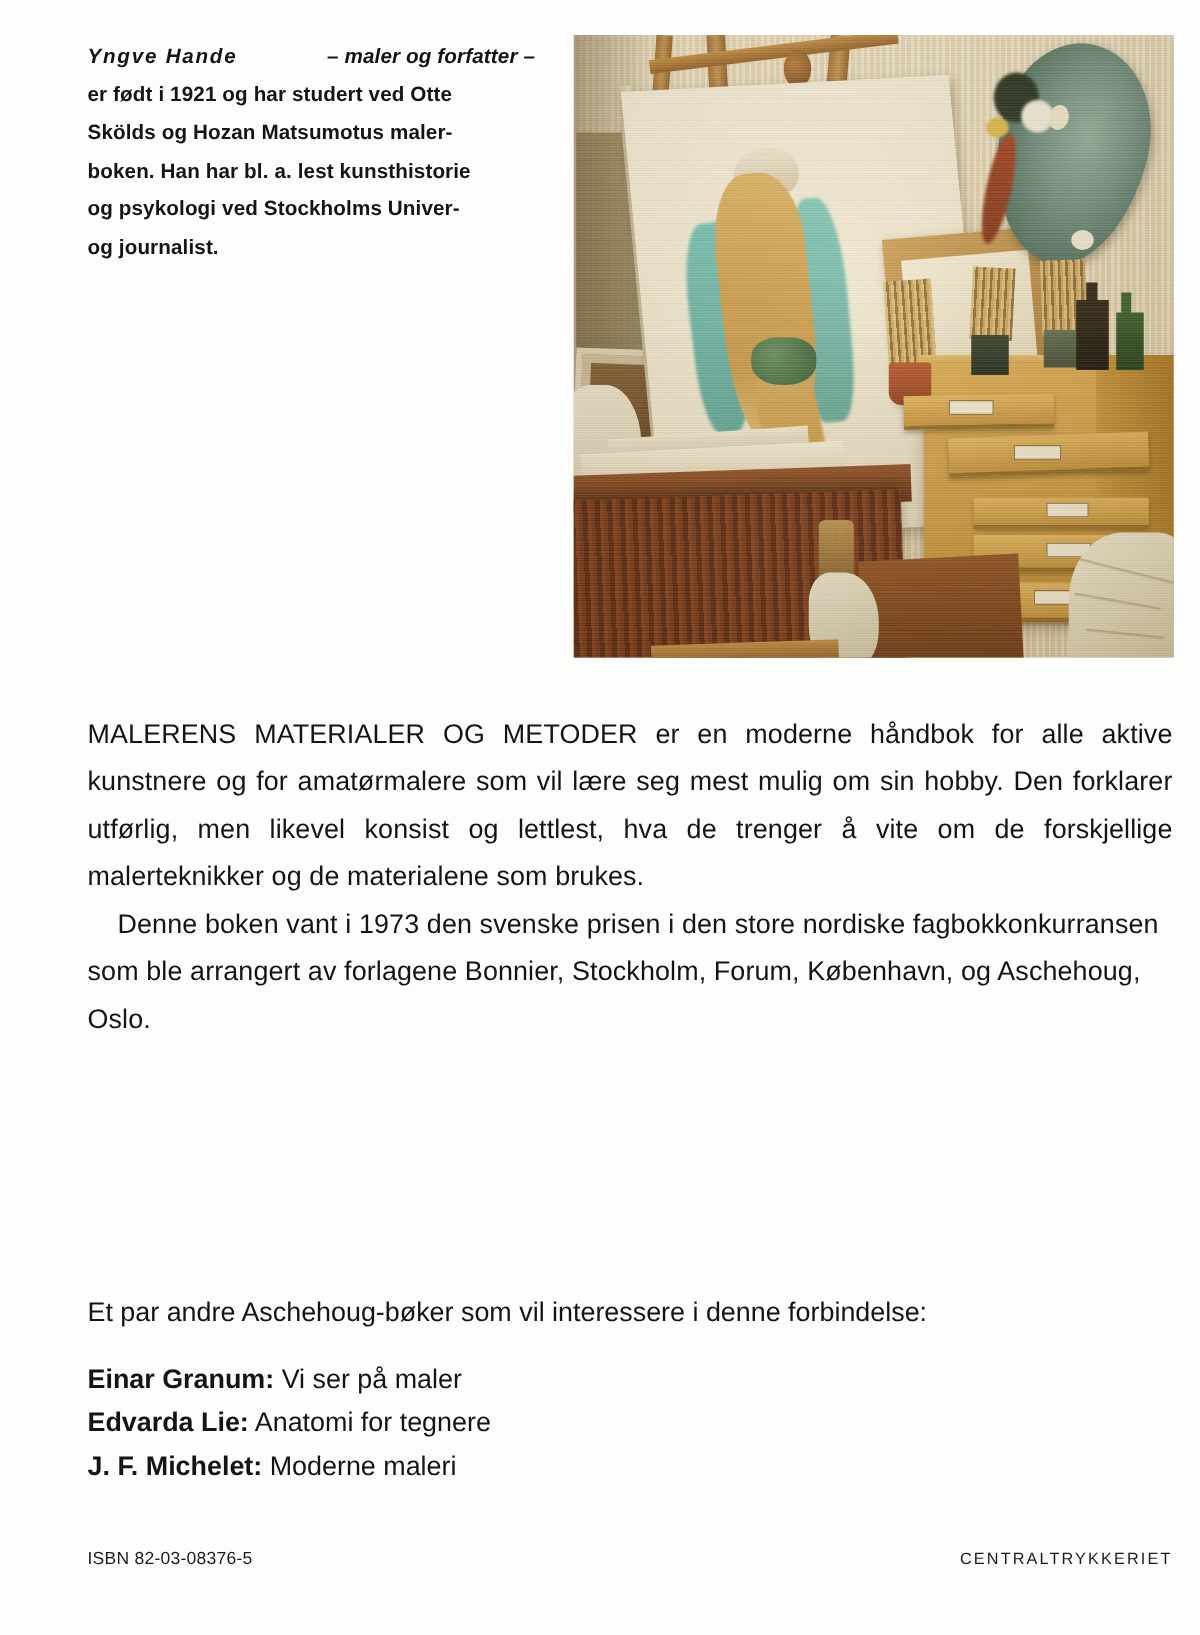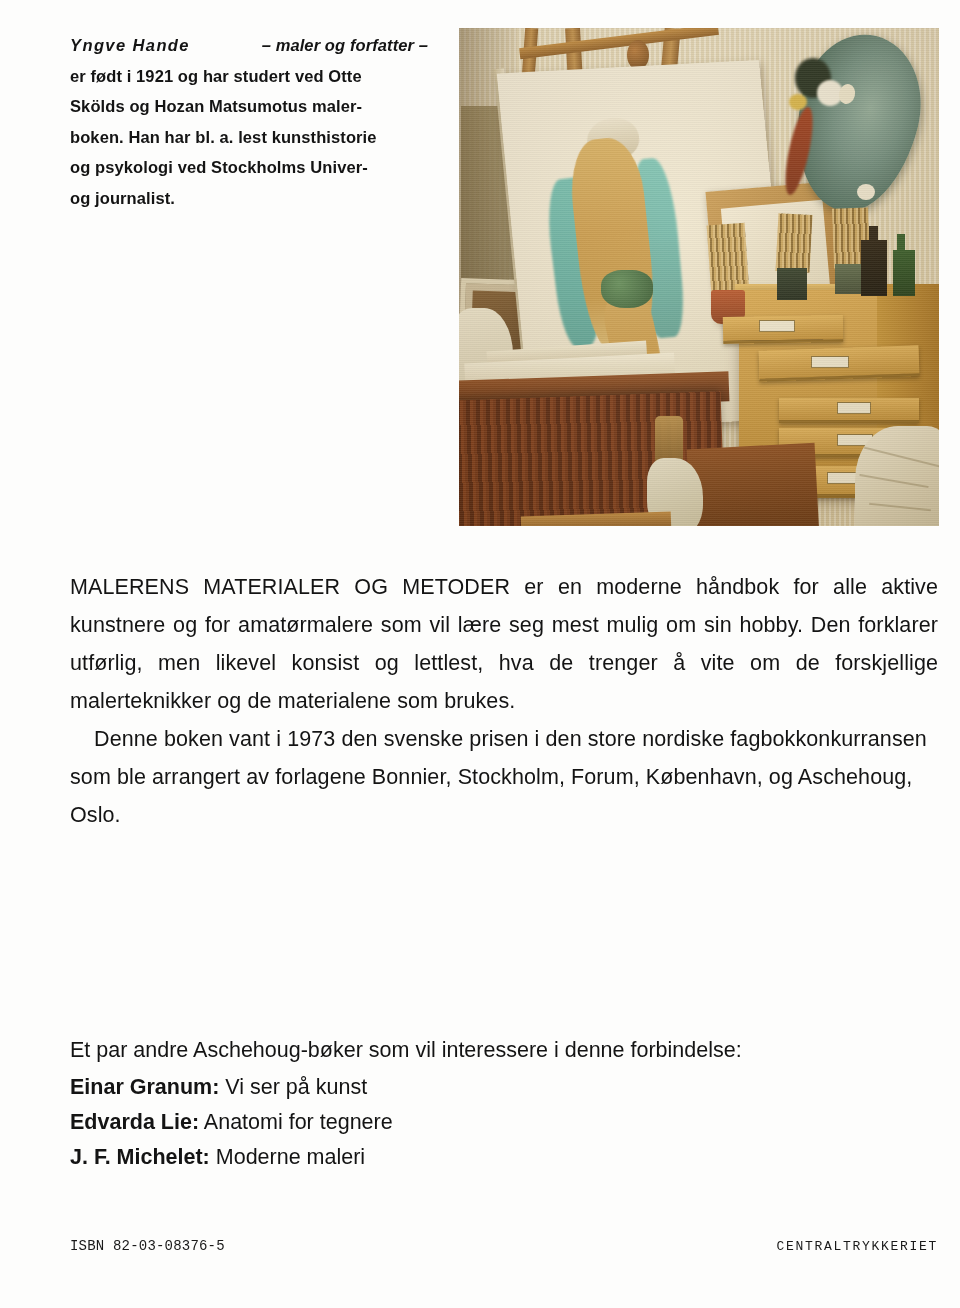--- a/index.html
+++ b/index.html
@@ -377,37 +377,36 @@
 
   
   .related {
     position: absolute;
     left: 70px;
     top: 1032px;
     width: 820px;
     font-size: 21.5px;
     color: #141414;
   }
-  .related-intro { line-height: 36px; margin-bottom: 2px; }
+  .related-intro { line-height: 36px; margin-bottom: 18px; }
   .related-list { line-height: 35px; }
   .related-list .entry { white-space: nowrap; }
   .related-list .entry b { font-weight: bold; }
 
   
   .footer {
     position: absolute;
     left: 70px;
     top: 1238px;
     width: 868px;
     display: flex;
     justify-content: space-between;
     align-items: baseline;
     font-size: 14px;
     color: #1a1a1a;
-    font-family: Liberation Mono, monospace;
   }
   .isbn { letter-spacing: 0.2px; }
   .printer { letter-spacing: 1.7px; font-size: 13px; }
 </style>
 </head>
 <body style="background: rgb(253, 253, 252);">
 
 <div class="page">
 
   <div class="bio">
@@ -507,21 +506,21 @@
   </div>
 
   <div class="body-copy">
     <p>MALERENS MATERIALER OG METODER er en moderne håndbok for alle aktive kunstnere og for amatørmalere som vil lære seg mest mulig om sin hobby. Den forklarer utførlig, men likevel konsist og lettlest, hva de trenger å vite om de forskjellige malerteknikker og de materialene som brukes.</p>
     <p class="indent">Denne boken vant i 1973 den svenske prisen i den store nordiske fagbokkonkurransen som ble arrangert av forlagene Bonnier, Stockholm, Forum, København, og Aschehoug, Oslo.</p>
   </div>
 
   <div class="related">
     <div class="related-intro">Et par andre Aschehoug-bøker som vil interessere i denne forbindelse:</div>
     <div class="related-list">
-      <div class="entry"><b>Einar Granum:</b> <span>Vi ser på kunst</span></div>
+      <div class="entry"><b>Einar Granum:</b> <span>Vi ser på maler</span></div>
       <div class="entry"><b>Edvarda Lie:</b> <span>Anatomi for tegnere</span></div>
       <div class="entry"><b>J. F. Michelet:</b> <span>Moderne maleri</span></div>
     </div>
   </div>
 
   <div class="footer">
     <div class="isbn">ISBN 82-03-08376-5</div>
     <div class="printer">CENTRALTRYKKERIET</div>
   </div>
 

